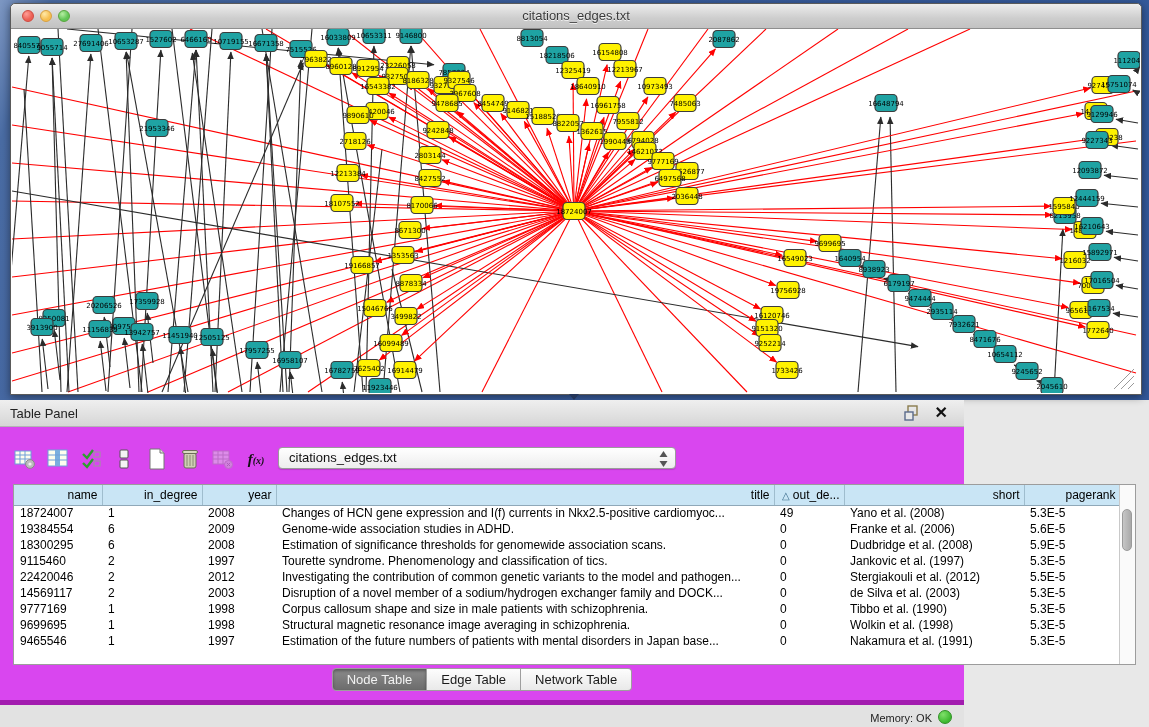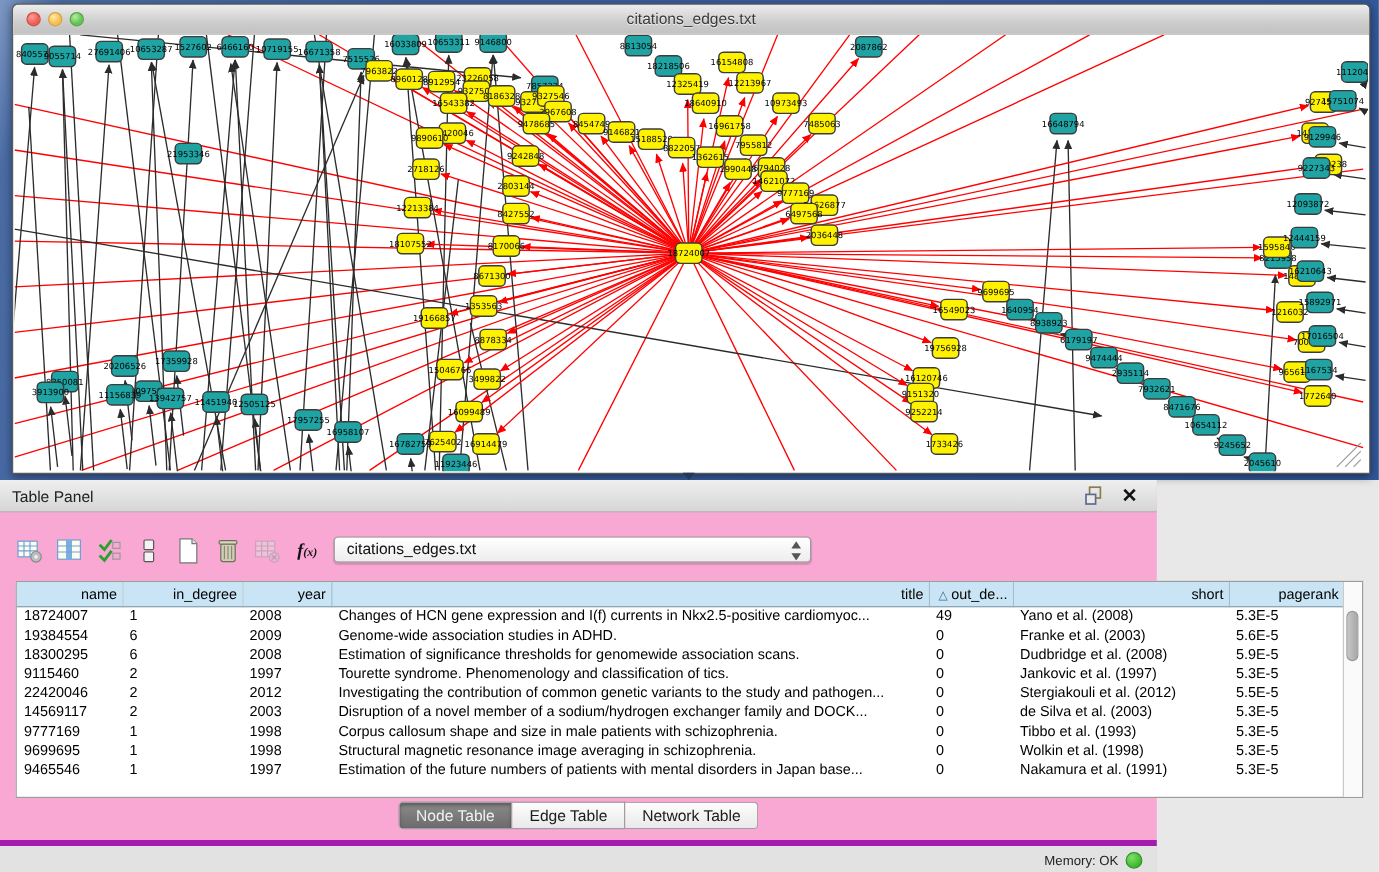--- a/index.html
+++ b/index.html
@@ -18,21 +18,21 @@
   #tl-min{left:29px;background:radial-gradient(circle at 35% 30%,#ffe9a8,#f6be4f 60%);border:1px solid #d8a040;}
   #tl-zoom{left:47px;background:radial-gradient(circle at 35% 30%,#b6eda2,#61c555 60%);border:1px solid #58a53f;}
   #wintitle{position:absolute;left:0;right:0;top:4px;text-align:center;font-size:13px;color:#3a3a3a;
     text-shadow:0 1px 0 rgba(255,255,255,.8);}
   #canvas{position:absolute;left:1px;top:25px;width:1128px;height:364px;background:#fff;overflow:hidden;}
   #net{display:block;}
   .grip line{stroke:#9a9a9a;stroke-width:1;}
   #splitter-arrow{position:absolute;left:569px;top:394px;width:0;height:0;
     border-left:5px solid transparent;border-right:5px solid transparent;border-top:6px solid #24365a;}
   
-  #tablepanel{position:absolute;left:0;top:400px;width:964px;height:327px;background:#f9a8d4;}
+  #tablepanel{position:absolute;left:0;top:400px;width:964px;height:327px;background:#d946ef;}
   #tp-titlebar{position:absolute;left:0;top:0;width:100%;height:26px;
     background:linear-gradient(#efefef,#d6d6d6);border-bottom:1px solid #b4b4b4;}
   #tp-title{position:absolute;left:10px;top:6px;font-size:13px;color:#222;}
   #tp-float{position:absolute;right:44px;top:5px;width:16px;height:16px;}
   #tp-close{position:absolute;right:16px;top:3px;font-size:16px;font-weight:bold;color:#111;cursor:default;}
   
   #tp-toolbar{position:absolute;left:10px;top:40px;height:34px;display:flex;align-items:flex-end;}
   .tbtn{width:30px;height:30px;display:flex;align-items:center;justify-content:center;margin-right:3px;}
   .fx{font-size:15px;font-style:italic;font-family:"Liberation Serif",serif;color:#111;font-weight:bold;}
   #tp-select{position:absolute;left:278px;top:47px;width:398px;height:22px;box-sizing:border-box;
@@ -609,21 +609,21 @@
             <td>49</td>
             <td>Yano et al. (2008)</td>
             <td>5.3E-5</td>
           </tr>
           <tr>
             <td>19384554</td>
             <td>6</td>
             <td>2009</td>
             <td>Genome-wide association studies in ADHD.</td>
             <td>0</td>
-            <td>Franke et al. (2003)</td>
+            <td>Franke et al. (2006)</td>
             <td>5.6E-5</td>
           </tr>
           <tr>
             <td>18300295</td>
             <td>6</td>
             <td>2008</td>
             <td>Estimation of significance thresholds for genomewide association scans.</td>
             <td>0</td>
             <td>Dudbridge et al. (2008)</td>
             <td>5.9E-5</td>
@@ -634,41 +634,41 @@
             <td>1997</td>
             <td>Tourette syndrome. Phenomenology and classification of tics.</td>
             <td>0</td>
             <td>Jankovic et al. (1997)</td>
             <td>5.3E-5</td>
           </tr>
           <tr>
             <td>22420046</td>
             <td>2</td>
             <td>2012</td>
-            <td>Investigating the contribution of common genetic variants to the study and pathogen...</td>
+            <td>Investigating the contribution of common genetic variants to the model and pathogen...</td>
             <td>0</td>
             <td>Stergiakouli et al. (2012)</td>
             <td>5.5E-5</td>
           </tr>
           <tr>
             <td>14569117</td>
             <td>2</td>
             <td>2003</td>
             <td>Disruption of a novel member of a sodium/hydrogen exchanger family and DOCK...</td>
             <td>0</td>
             <td>de Silva et al. (2003)</td>
             <td>5.3E-5</td>
           </tr>
           <tr>
             <td>9777169</td>
             <td>1</td>
             <td>1998</td>
             <td>Corpus callosum shape and size in male patients with schizophrenia.</td>
             <td>0</td>
-            <td>Tibbo et al. (1993)</td>
+            <td>Tibbo et al. (1990)</td>
             <td>5.3E-5</td>
           </tr>
           <tr>
             <td>9699695</td>
             <td>1</td>
             <td>1998</td>
             <td>Structural magnetic resonance image averaging in schizophrenia.</td>
             <td>0</td>
             <td>Wolkin et al. (1998)</td>
             <td>5.3E-5</td>

